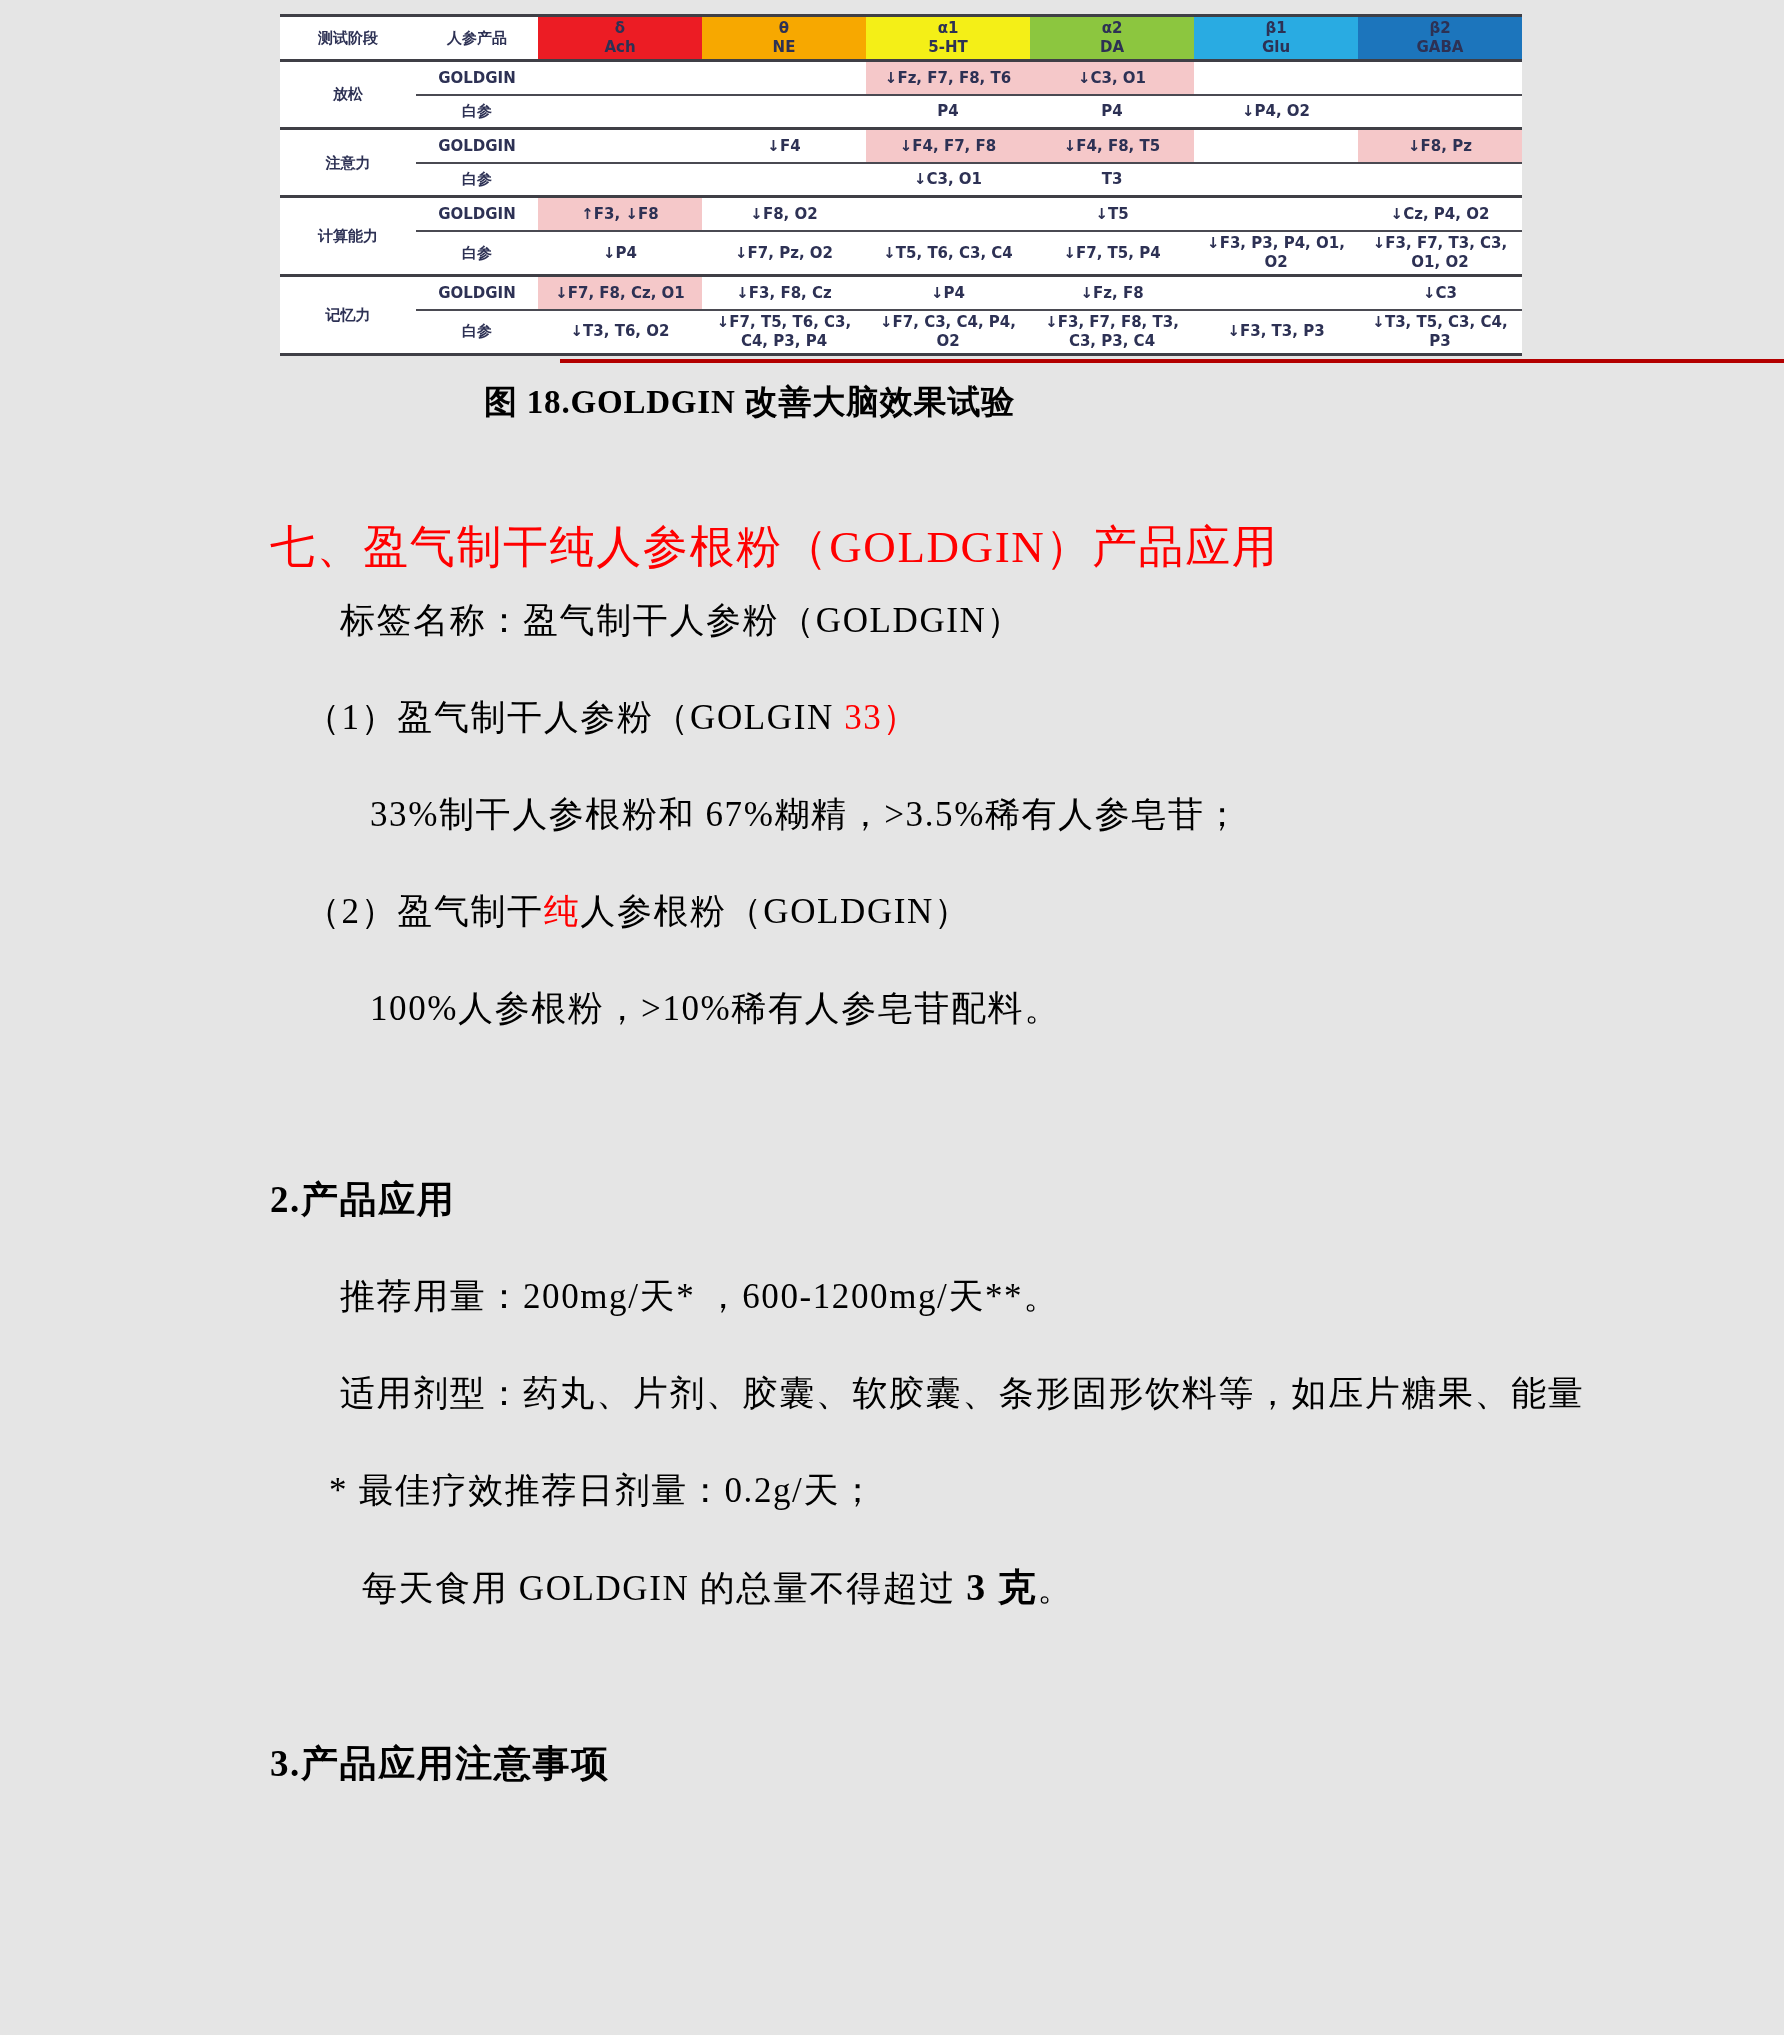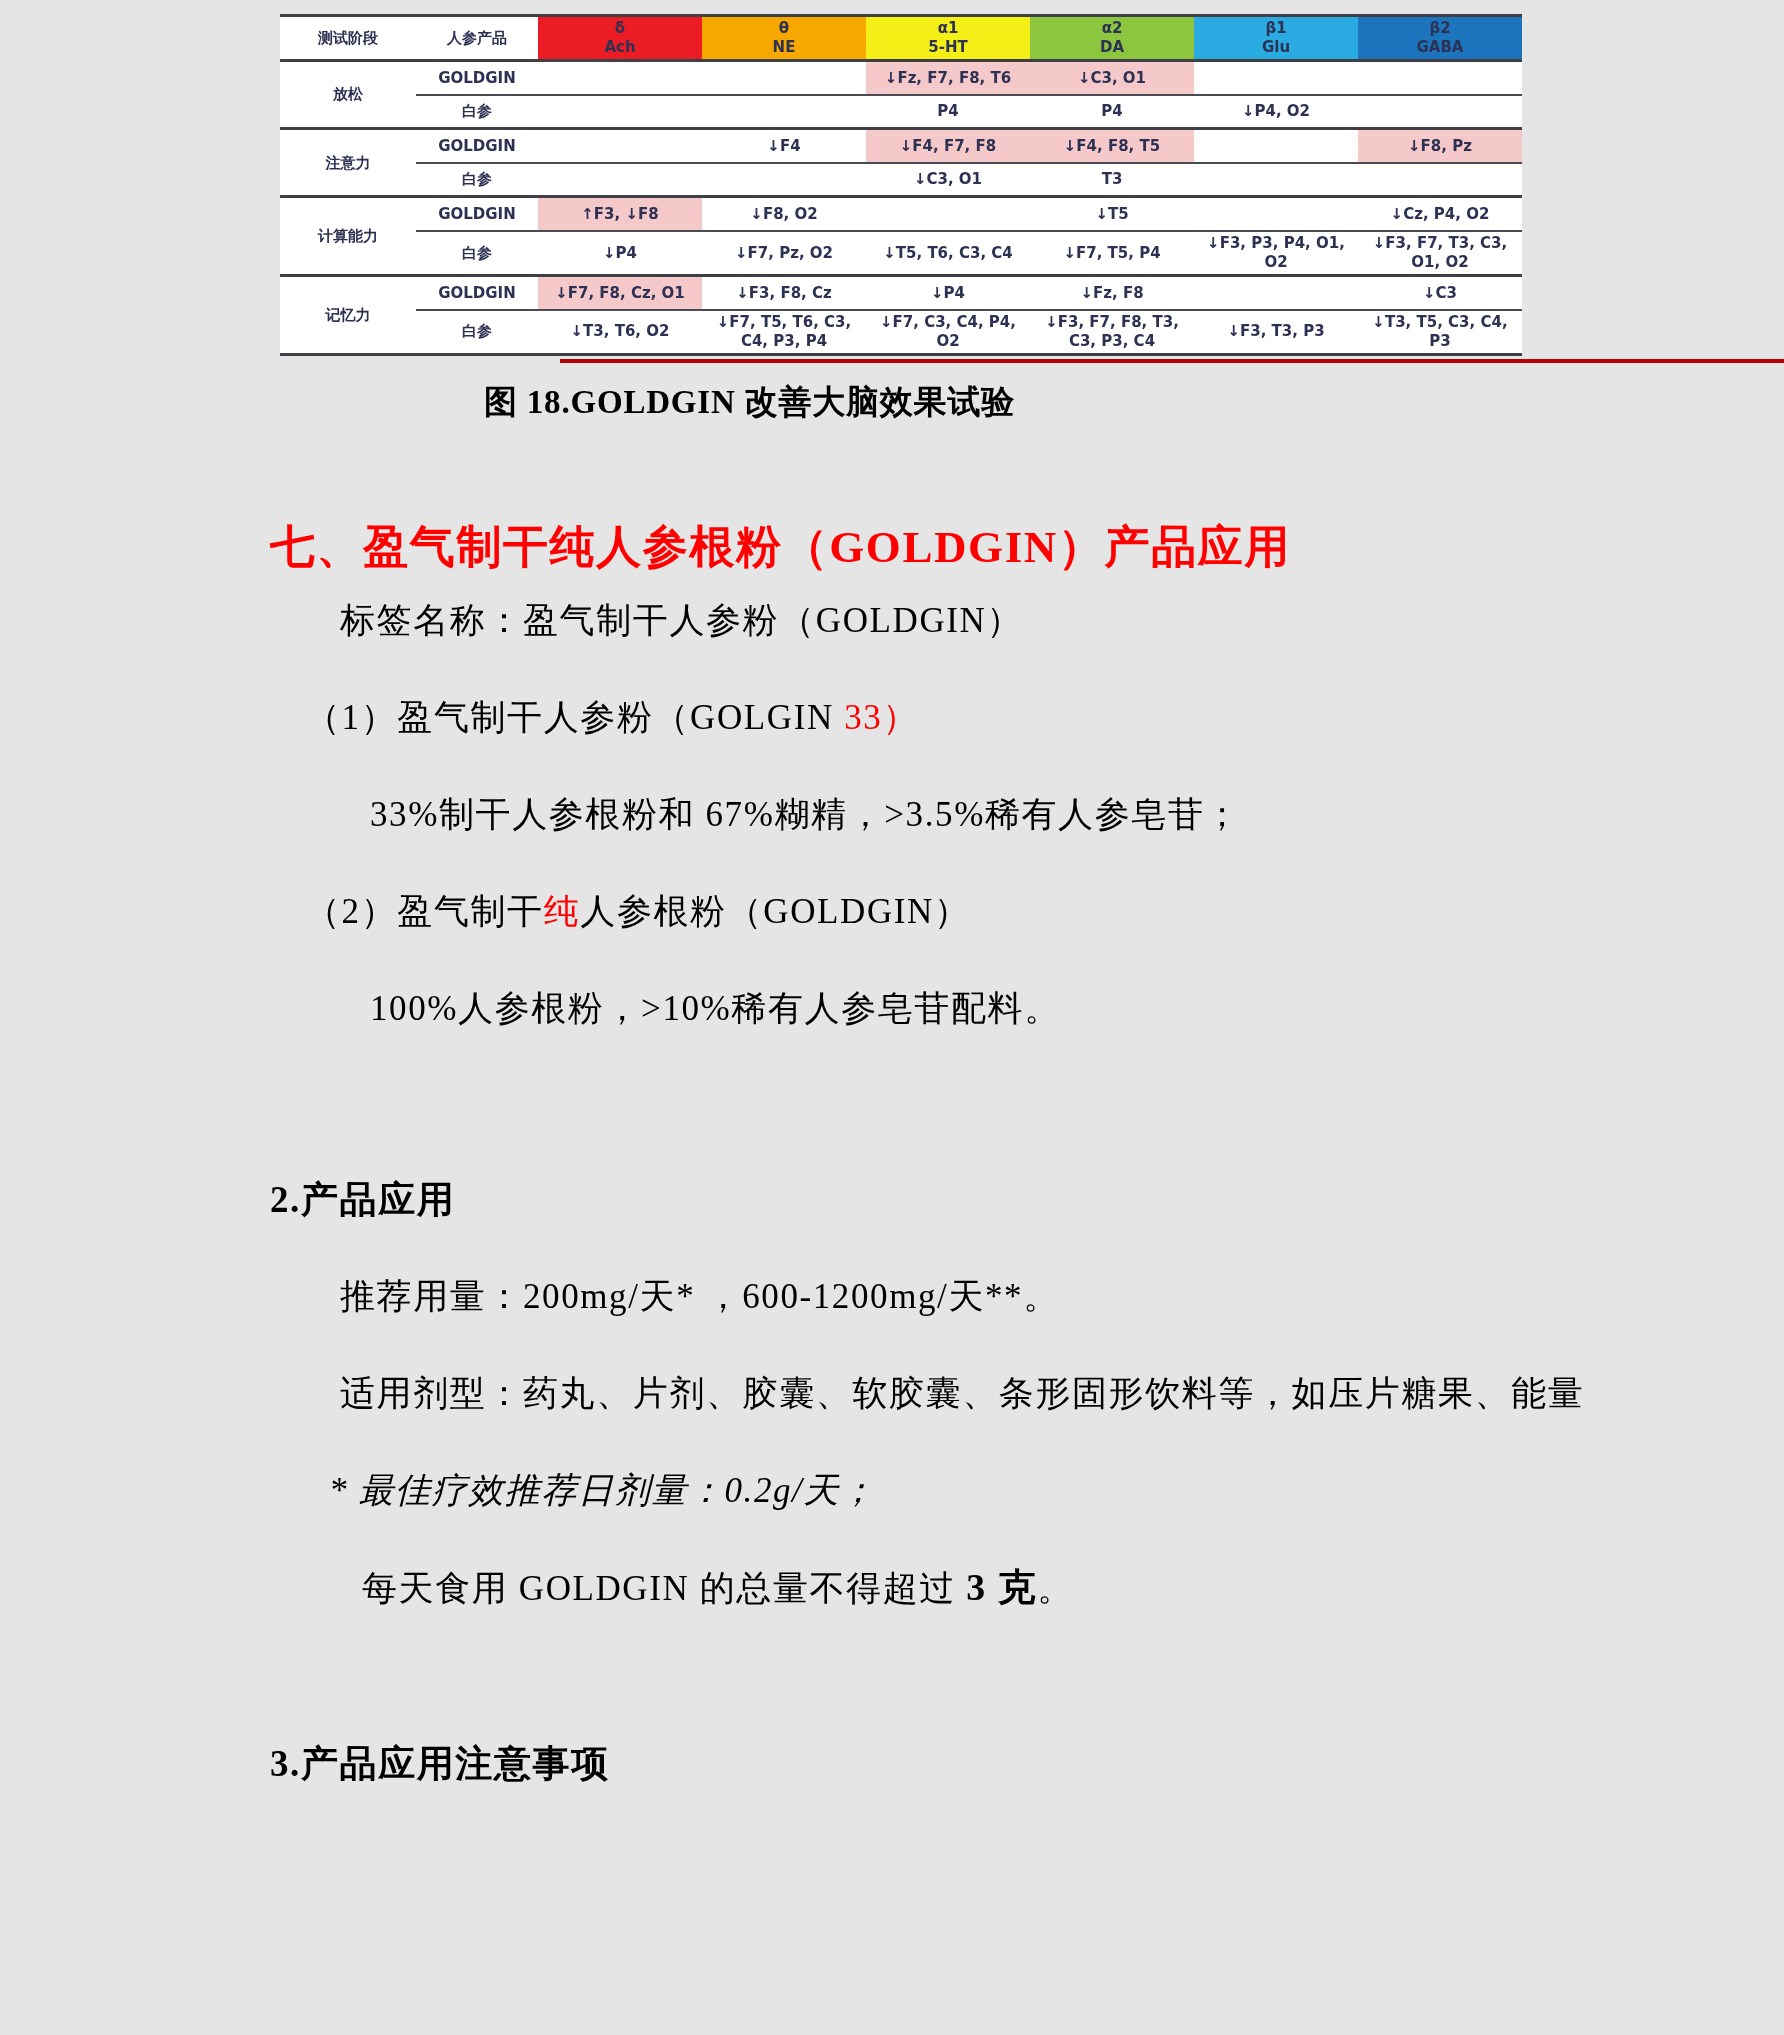--- a/index.html
+++ b/index.html
@@ -35,30 +35,30 @@
   tr.gsep > td{border-top:3.1px solid #3f3f46;}
   tr.sub > td{border-top:2.3px solid #4a4a52;}
   td.hl{background:#f5c8c9;}
   .red-rule{height:3.9px;background:#b30000;margin:3.1px 0 0 280px;width:1240px;}
   
   .caption{
     margin:20.4px 0 0 280px;width:939px;text-align:center;
     font-size:33px;font-weight:bold;line-height:39px;letter-spacing:0.8px;
   }
   .sec-heading{
-    margin:100px 0 0 270px;font-size:45px;font-weight:bold;color:#ff0000;
+    margin:100px 0 0 270px;font-size:45px;font-weight:normal;color:#ff0000;
     line-height:50px;letter-spacing:1.6px;
   }
   .body-text{margin-left:270px;margin-right:188px;}
   .line{font-size:35px;line-height:97px;letter-spacing:1.6px;margin:0;}
   .h2line{font-weight:bold;font-size:37px;}
   .ind1{padding-left:35px;}
   .ind2{padding-left:70px;}
   .ind3{padding-left:100px;}
-  .indstar{padding-left:59px;font-style:italic;}
+  .indstar{padding-left:59px;}
   .inddaily{padding-left:92px;}
   .gap-before{margin-top:94px;}
   .gap-small{margin-top:78px;}
   .red{color:#ff0000;}
   .big-bold{font-weight:bold;font-size:1.08em;}
 </style>
 </head>
 <body>
 
 <div class="page">

